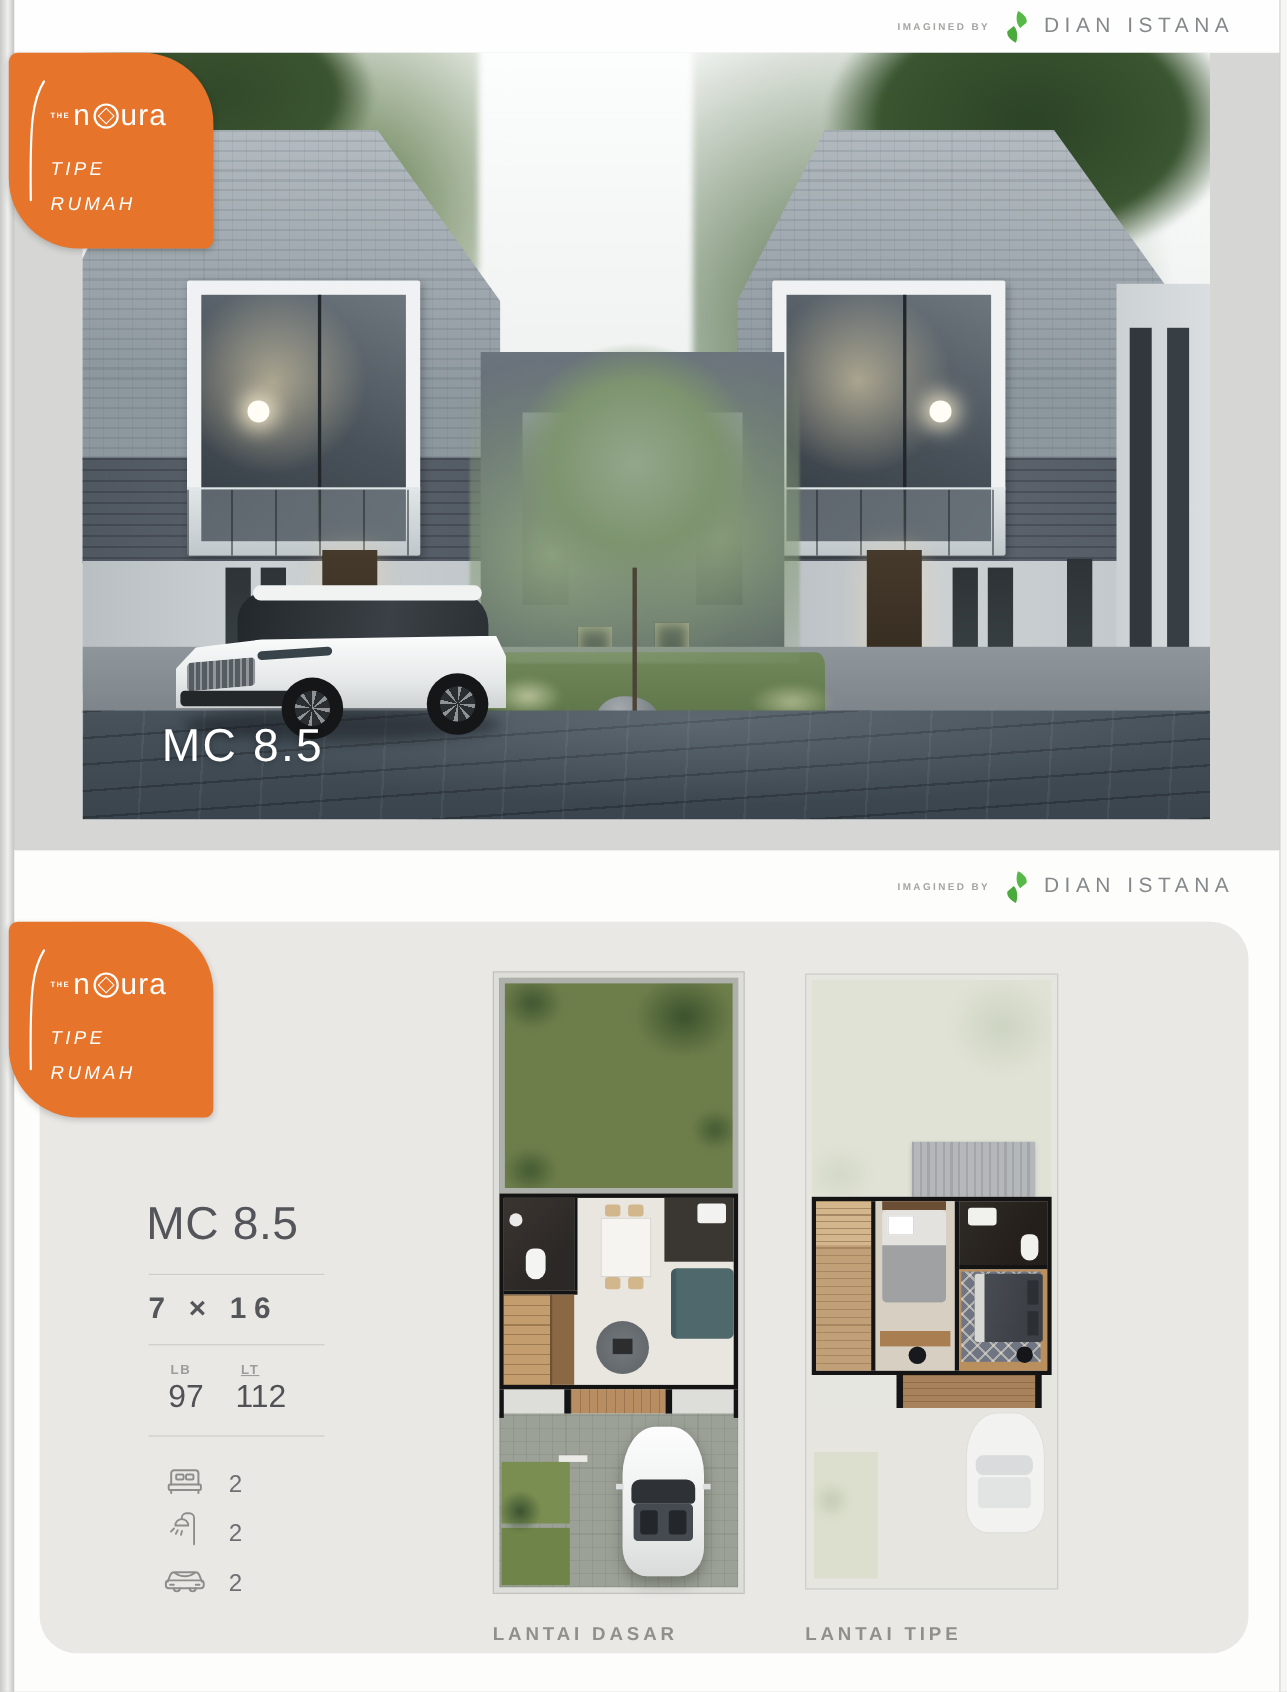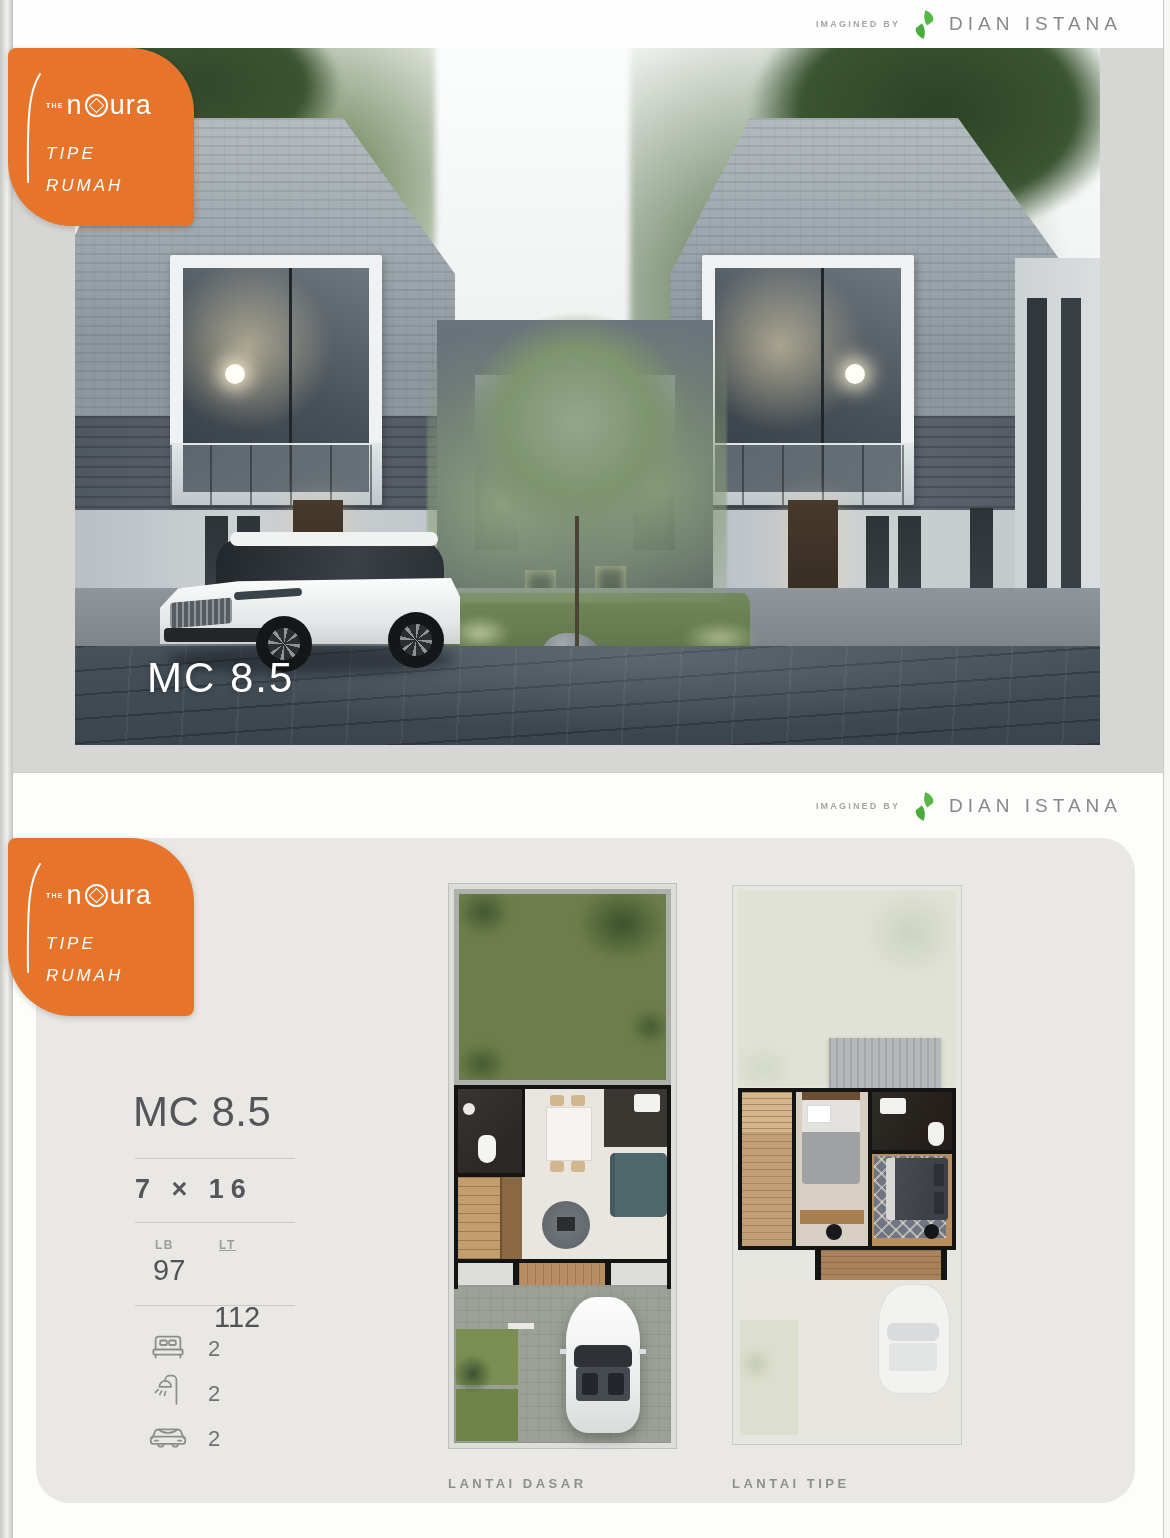--- a/index.html
+++ b/index.html
@@ -85,21 +85,21 @@
   .dims{left:135px;top:1174px;font-size:27px;color:#55565a;letter-spacing:7px;font-weight:700;}
   .speclabel{font-size:12px;color:#9c9c9a;letter-spacing:1.5px;font-weight:bold;}
   .specvalue{font-size:29px;color:#515256;font-weight:500;}
   .featcount{font-size:22px;color:#6f7073;}
   .ficon{stroke:#8d8d8b;fill:none;stroke-width:1.6;stroke-linecap:round;stroke-linejoin:round;}
 
   
   .plan{background:#dddddA;border:1px solid #bfbfbc;}
   .walls{border:4px solid #141414;box-sizing:border-box;background:#e9e5df;}
   .blk{background:#141414;}
-  .plan-label{font-size:13px;letter-spacing:3.5px;color:#8f8f8c;font-weight:bold;text-align:right;}
+  .plan-label{font-size:17px;letter-spacing:3.5px;color:#8f8f8c;font-weight:bold;text-align:right;}
   .steps{background:repeating-linear-gradient(180deg,rgba(60,35,10,.28) 0 1px,transparent 1px 9px),#c49d6e;}
   .planksV{background:repeating-linear-gradient(90deg,rgba(60,35,10,.22) 0 1px,transparent 1px 8px),#b78d61;}
   .planksH{background:repeating-linear-gradient(180deg,rgba(60,35,10,.22) 0 1px,transparent 1px 6px),#a8825a;}
   .pavers{background:repeating-linear-gradient(0deg,rgba(0,0,0,.06) 0 1px,transparent 1px 12px),repeating-linear-gradient(90deg,rgba(0,0,0,.06) 0 1px,transparent 1px 12px),#9ba196;}
   .rug-diamond{background:repeating-linear-gradient(45deg,rgba(232,226,208,.55) 0 2px,transparent 2px 10px),repeating-linear-gradient(-45deg,rgba(232,226,208,.55) 0 2px,transparent 2px 10px),#6f7583;}
 </style>
 </head>
 <body>
 
 <div class="canvas">
@@ -236,21 +236,21 @@
     </div>
 
     <div class="abs title2" style="left: 133px; top: 1088px;">MC 8.5</div>
     <div class="abs hline" style="top:1158px;"></div>
     <div class="abs dims" style="top: 1174px; left: 135px;">7 × 16</div>
     <div class="abs hline" style="top:1222px;"></div>
 
     <div class="abs speclabel" style="left:155px;top:1238px;">LB</div>
     <div class="abs specvalue" style="left:153px;top:1254px;">97</div>
     <div class="abs speclabel" style="left:219px;top:1238px;text-decoration:underline;">LT</div>
-    <div class="abs specvalue" style="left:214px;top:1254px;margin-top:47px;">112</div>
+    <div class="abs specvalue" style="left:214px;top:1254px;">112</div>
     <div class="abs hline" style="top:1305px;"></div>
 
     <div class="abs" style="left:150px;top:1330px;">
       <svg class="ficon" width="36" height="30" viewBox="0 0 32 26">
         <path d="M5 17 V8 a2.5 2.5 0 0 1 2.5 -2.5 h17 A2.5 2.5 0 0 1 27 8 v9"></path>
         <rect x="3" y="17" width="26" height="4.5" rx="1"></rect>
         <path d="M5 21.5 v2.5 M27 21.5 v2.5"></path>
         <rect x="9" y="9" width="6" height="4" rx="1"></rect>
         <rect x="17" y="9" width="6" height="4" rx="1"></rect>
       </svg>

